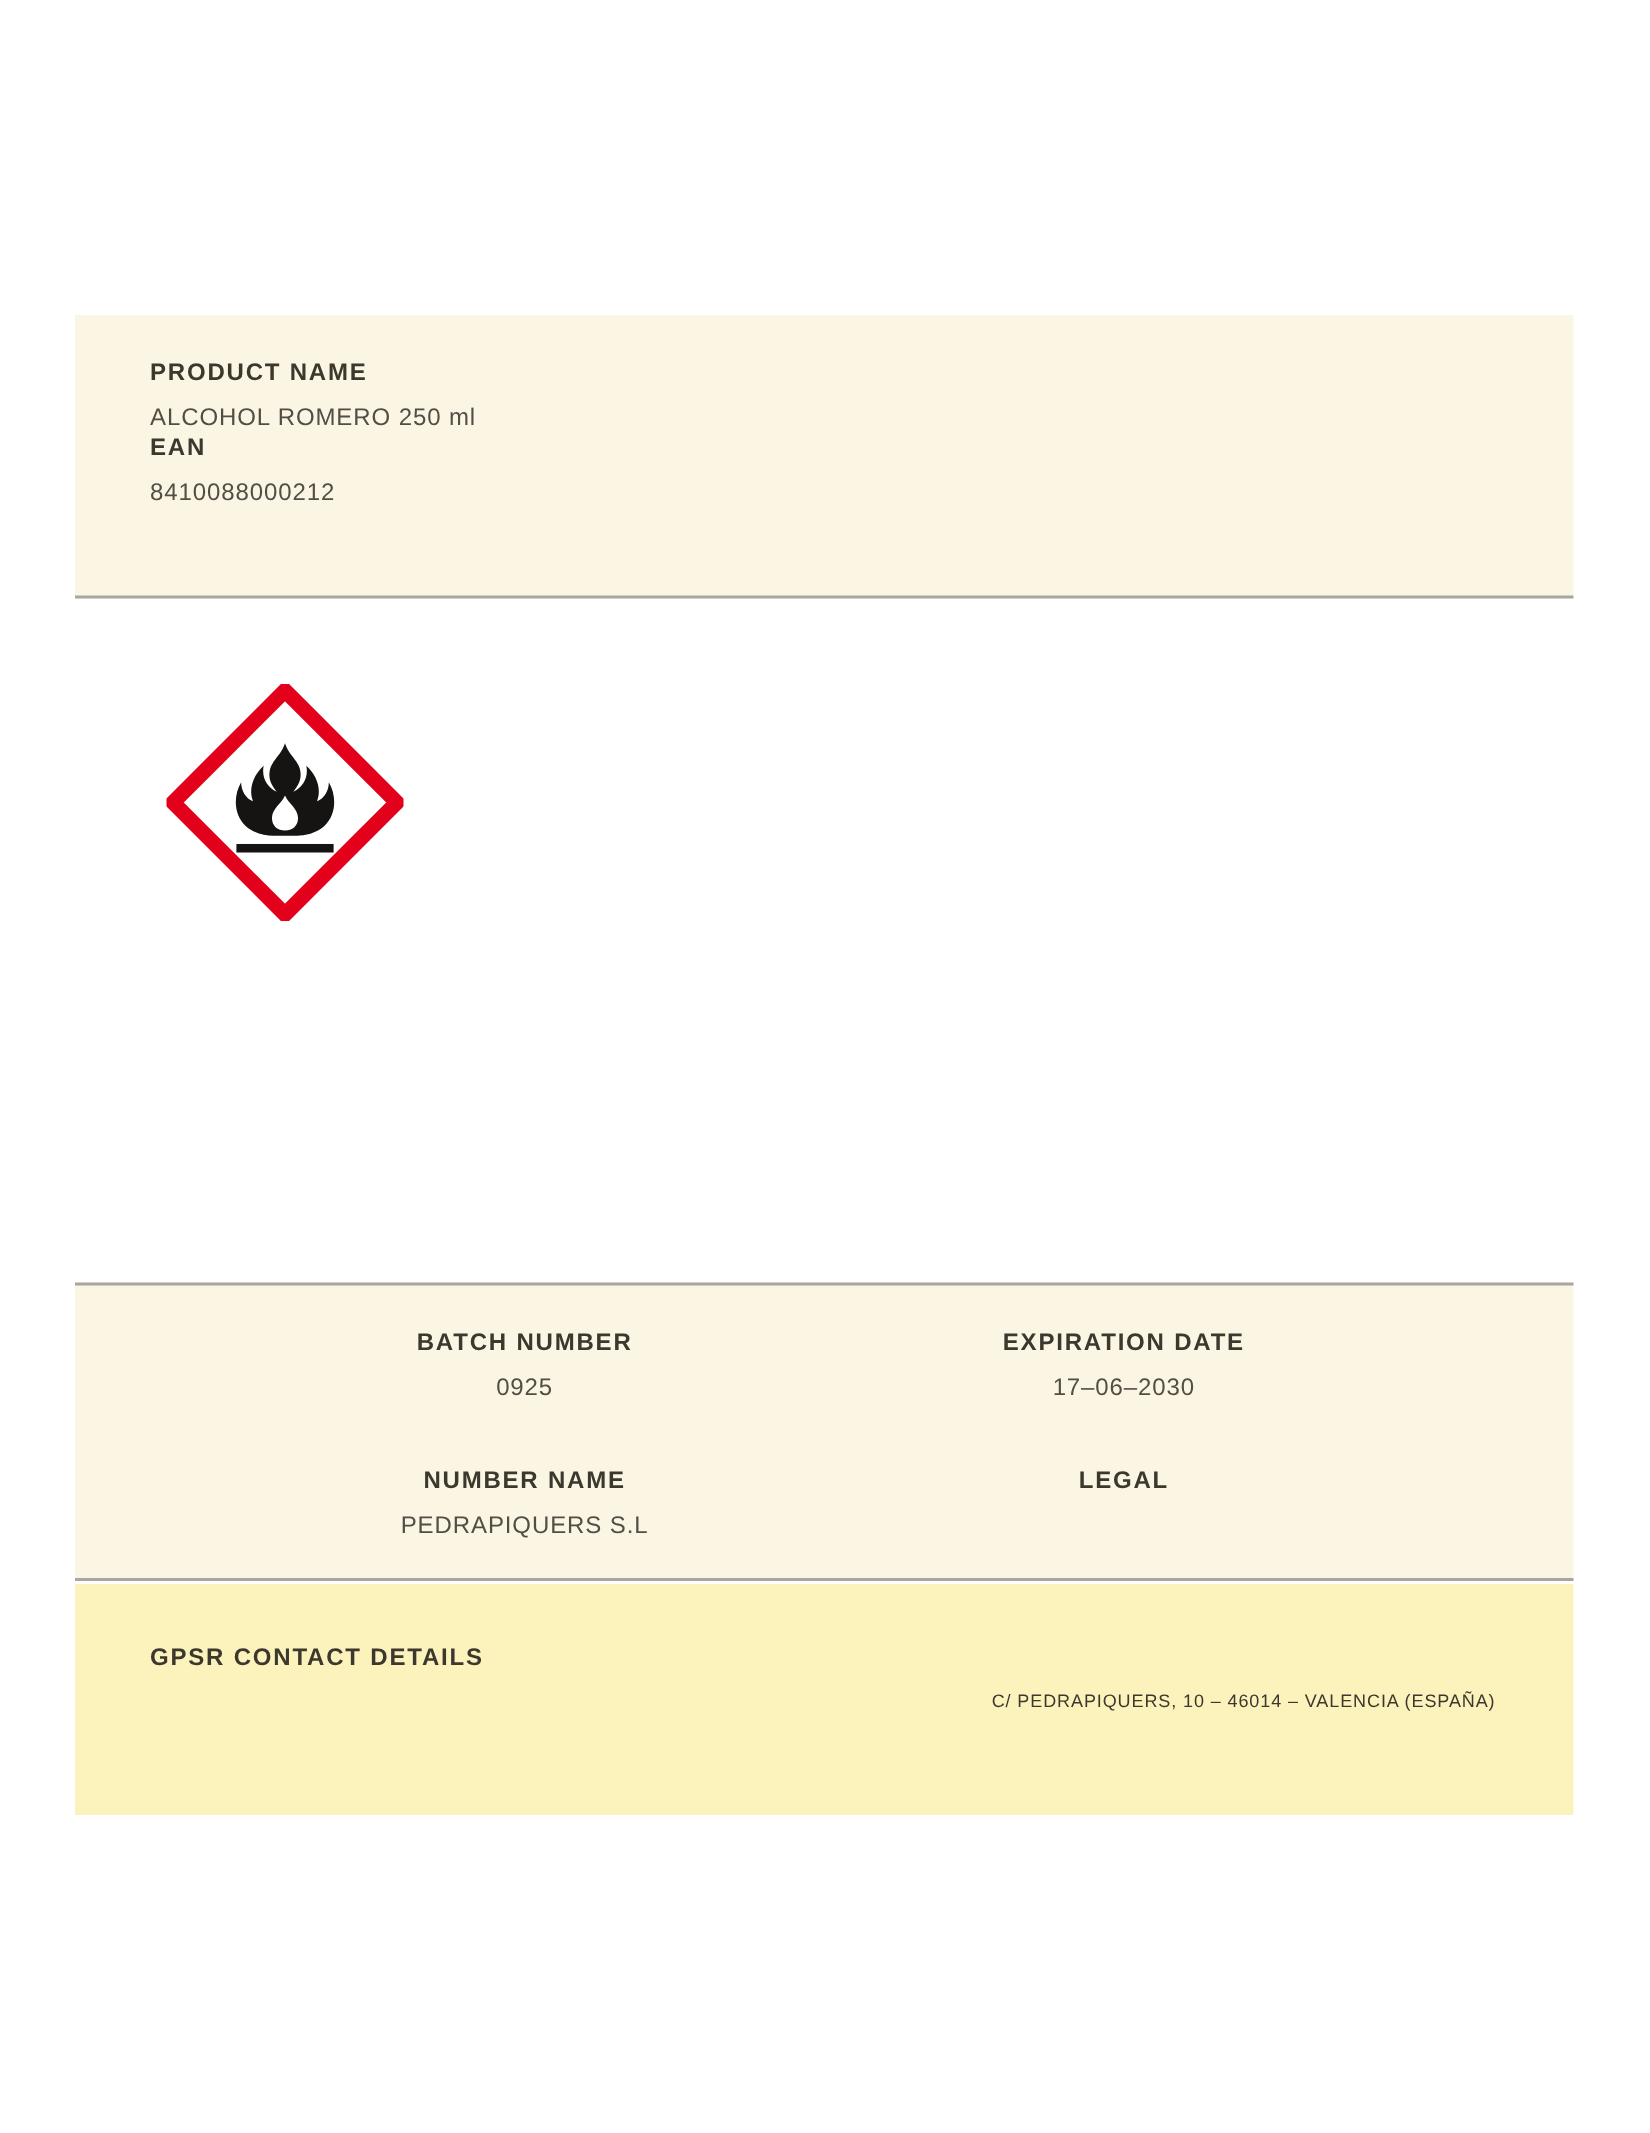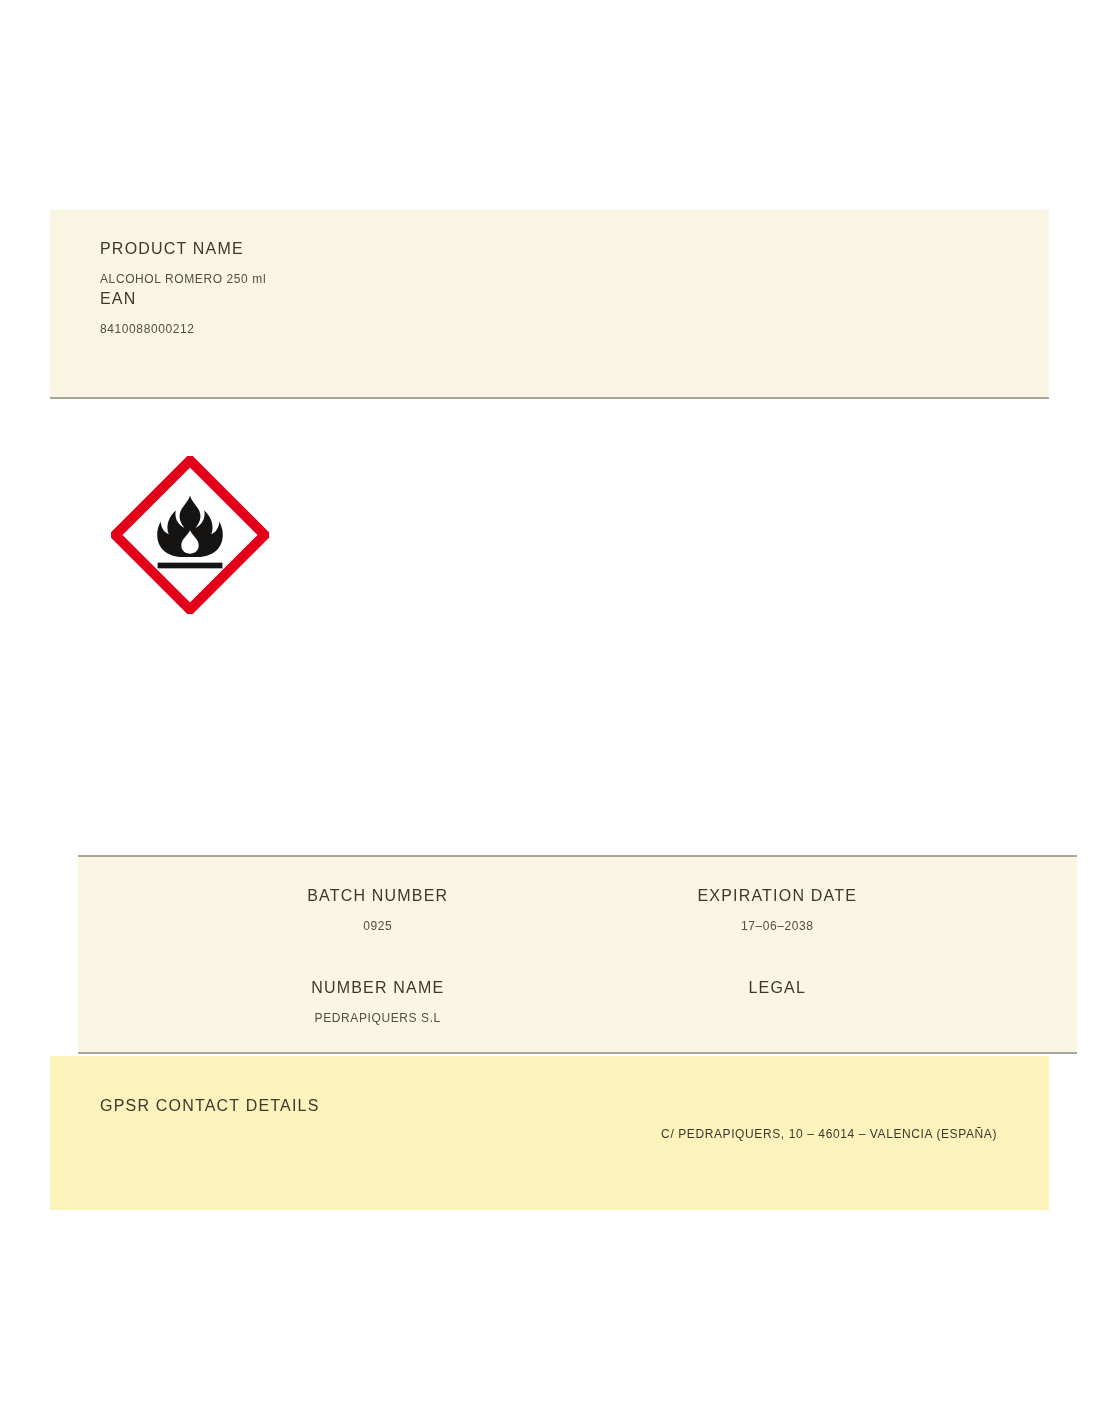--- a/index.html
+++ b/index.html
@@ -30,27 +30,27 @@
   }
   .panel-top {
     top: 210px;
     height: 189px;
     background: var(--panel-cream);
     border-bottom: 2px solid var(--divider-gray);
     padding: 29px 50px 0 50px;
   }
   .field-label {
     font-size: 16px;
-    font-weight: 400;
+    font-weight: 700;
     letter-spacing: 1.2px;
     line-height: 20px;
     color: var(--heading-text);
   }
   .field-value {
-    font-size: 12px;
+    font-size: 16px;
     letter-spacing: 0.6px;
     line-height: 20px;
     margin-top: 10px;
     color: var(--value-text);
   }
   .field + .field { }
 
   .pictogram {
     position: absolute;
     left: 111px;
@@ -60,21 +60,20 @@
   }
   .pictogram svg { display: block; width: 100%; height: 100%; }
 
   .panel-middle {
     top: 855px;
     height: 199px;
     background: var(--panel-cream);
     border-top: 2px solid var(--divider-gray);
     border-bottom: 2px solid var(--divider-gray);
     padding: 29px 100px 0 100px;
-    margin-left: 28px;
   }
   .grid2 {
     display: grid;
     grid-template-columns: 1fr 1fr;
     row-gap: 42px;
     text-align: center;
   }
   .grid2 .field-value { margin-top: 10px; }
 
   .panel-gpsr {
@@ -137,21 +136,21 @@
   </div>
 
   <section class="panel panel-middle">
     <div class="grid2">
       <div class="cell">
         <div class="field-label">BATCH NUMBER</div>
         <div class="field-value">0925</div>
       </div>
       <div class="cell">
         <div class="field-label">EXPIRATION DATE</div>
-        <div class="field-value">17–06–2038</div>
+        <div class="field-value">17–06–2030</div>
       </div>
       <div class="cell">
         <div class="field-label">NUMBER NAME</div>
         <div class="field-value">PEDRAPIQUERS S.L</div>
       </div>
       <div class="cell">
         <div class="field-label">LEGAL</div>
       </div>
     </div>
   </section>

